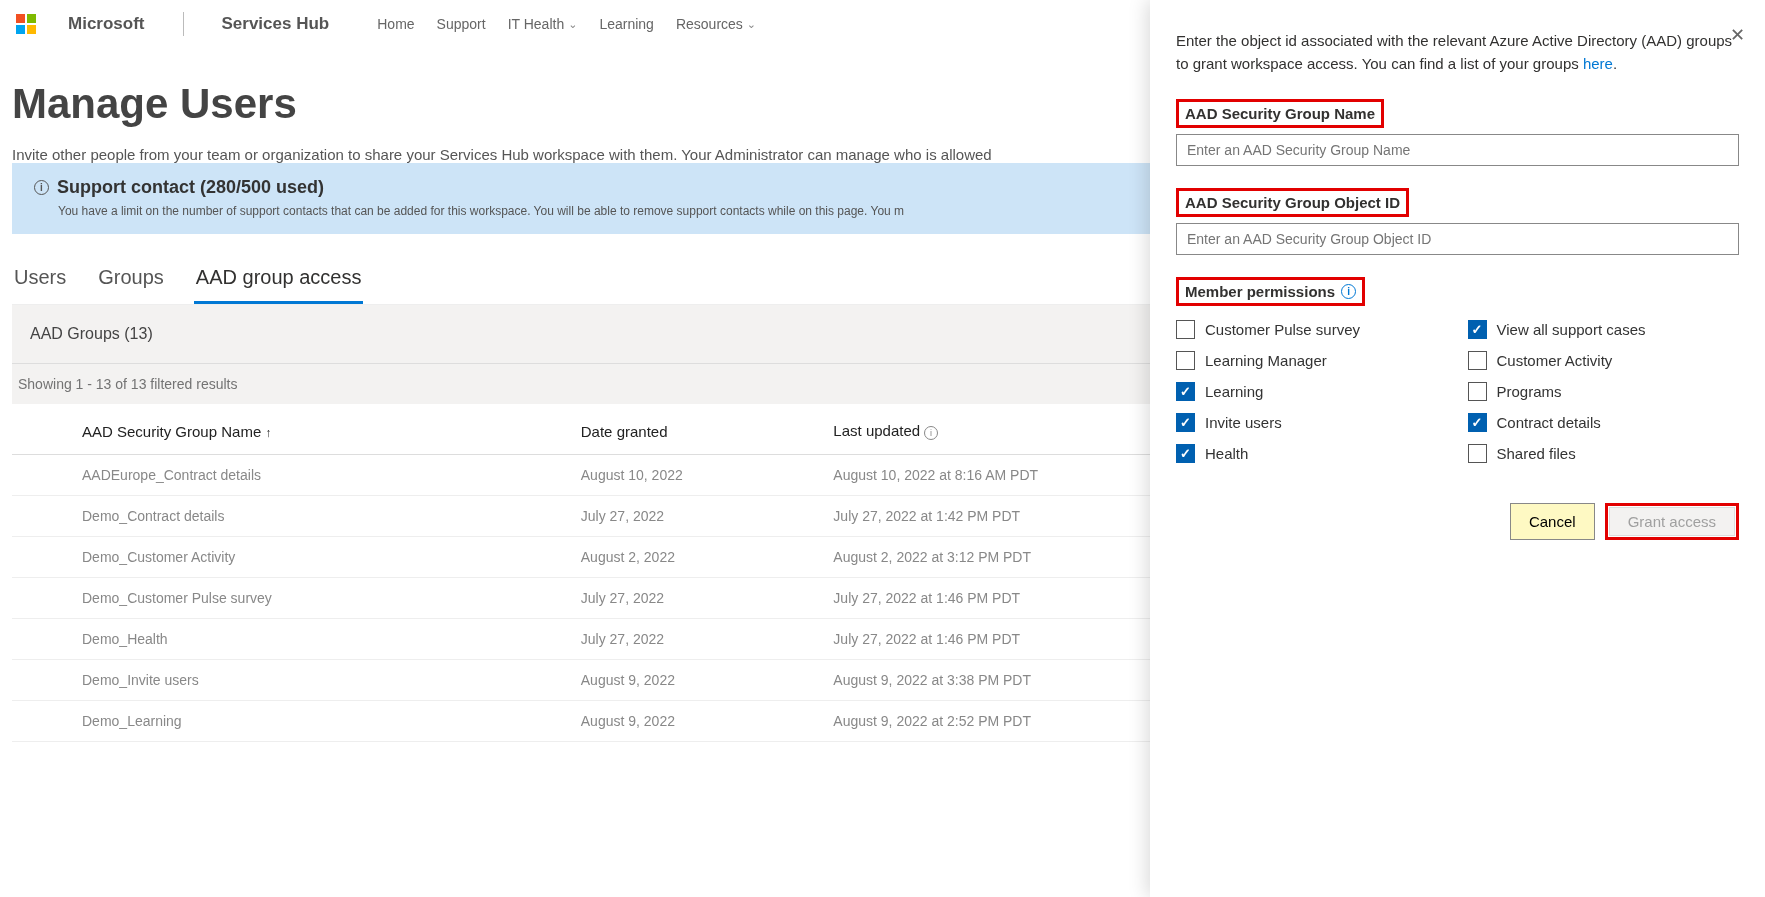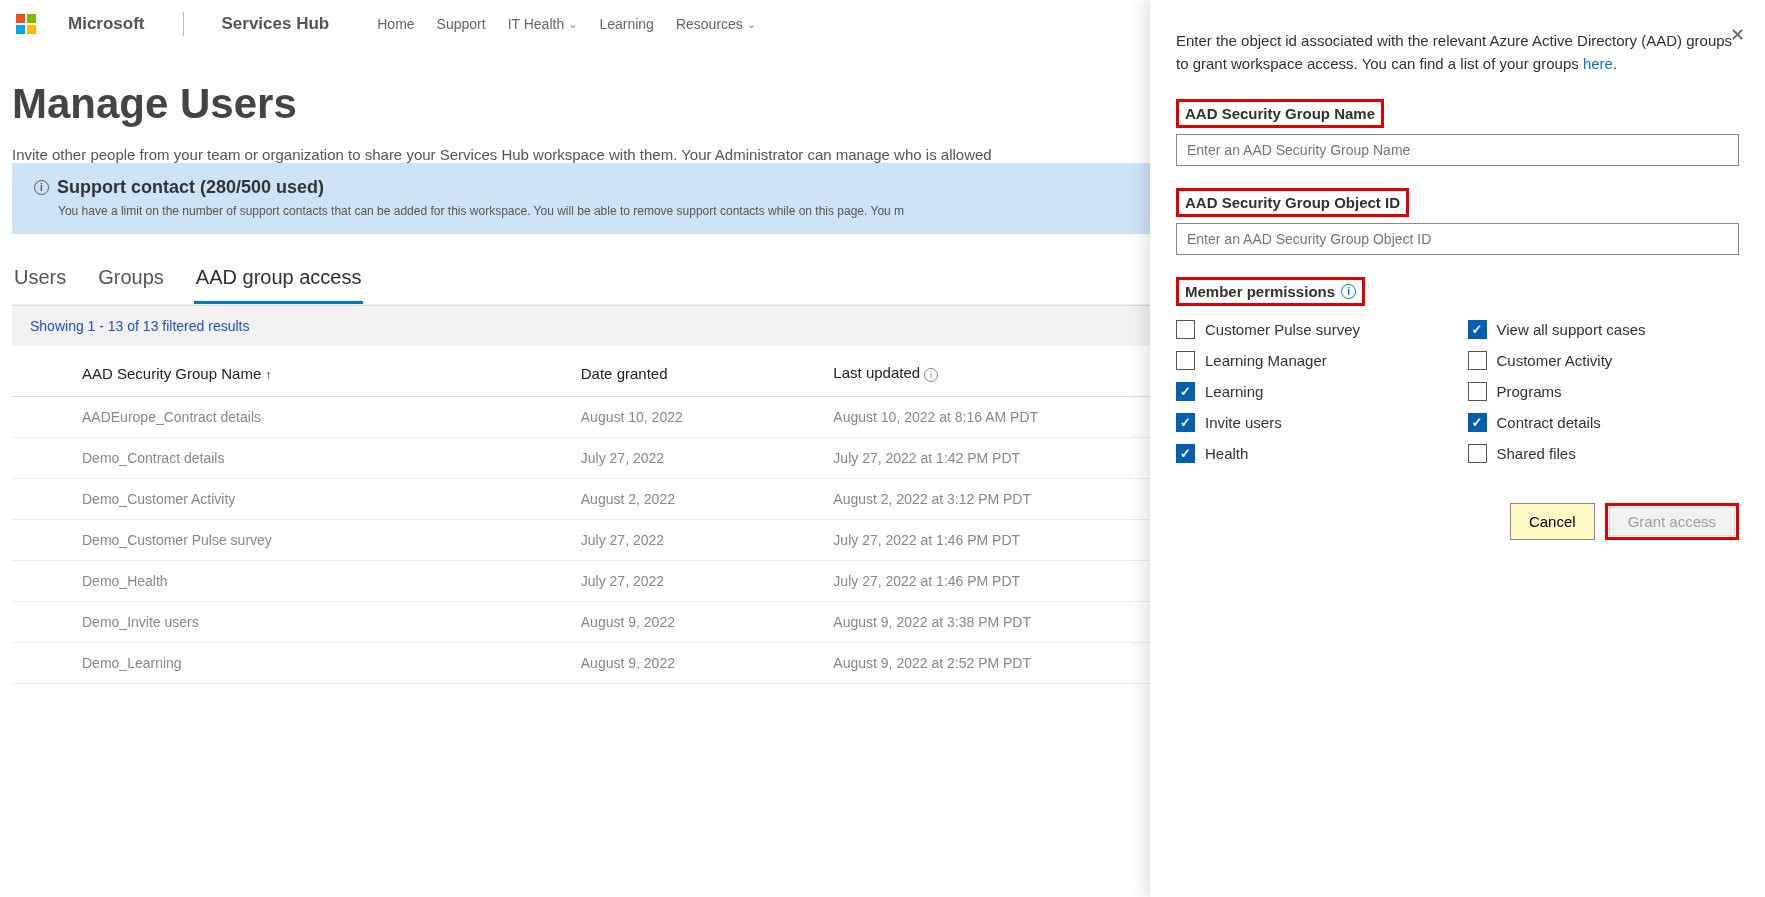--- a/index.html
+++ b/index.html
@@ -33,21 +33,21 @@
 .tab.active { color: #323130; border-bottom: 3px solid #0078d4; font-weight: 400; }
 
 
 .toolbar { background: #f3f2f1; padding: 14px 18px; display: flex; align-items: center; justify-content: space-between; }
 .toolbar-left { font-size: 16px; color: #444; }
 .searchbox { display: flex; align-items: center; border: 1px solid #888; background: #fff; padding: 4px 10px; width: 240px; height: 30px; }
 .searchbox input { border: none; outline: none; font-size: 14px; margin-left: 6px; width: 100%; }
 .search-ico { color: #0078d4; }
 
 
-.resultsbar { background: #f3f2f1; padding: 12px 18px; color: #1d4ed8; font-size: 14px; border-top: 1px solid #ddd; }
+.resultsbar { background: #f3f2f1; padding: 12px 6px; color: #737373; font-size: 14px; border-top: 1px solid #ddd; }
 
 
 table { width: 100%; border-collapse: collapse; }
 th { text-align: left; font-weight: 400; font-size: 15px; color: #222; padding: 18px 10px 14px 10px; border-bottom: 1px solid #ddd; }
 th:first-child { padding-left: 70px; }
 td { font-size: 14px; color: #888; padding: 12px 10px; border-bottom: 1px solid #eee; }
 td:first-child { padding-left: 70px; }
 .more-link { color: #0078d4; cursor: pointer; }
 .sort-ico { font-size: 12px; margin-left: 4px; }
 .info-ico-sm { display: inline-flex; align-items: center; justify-content: center; width: 14px; height: 14px; border: 1px solid #888; border-radius: 50%; font-size: 9px; color: #888; margin-left: 4px; }
@@ -106,20 +106,32 @@
     </div>
     <div class="banner-body">You have a limit on the number of support contacts that can be added for this workspace. You will be able to remove support contacts while on this page. You m</div>
   </div>
 
   <div class="tabs" id="tabs">
       <div class="tab">Users</div>
       <div class="tab">Groups</div>
       <div class="tab active">AAD group access</div>
     </div>
 
+  <div class="toolbar">
+    <span class="toolbar-left">AAD Groups (13)</span>
+    <div class="searchbox">
+      <span class="search-ico">
+        <svg width="14" height="14" viewBox="0 0 16 16">
+            <circle cx="6.5" cy="6.5" r="5" fill="none" stroke="#0078d4" stroke-width="1.3"></circle>
+            <line x1="10.5" y1="10.5" x2="15" y2="15" stroke="#0078d4" stroke-width="1.3"></line>
+          </svg>
+      </span>
+      <input type="text" placeholder="Search" style="">
+    </div>
+  </div>
 
   <div class="resultsbar">Showing 1 - 13 of 13 filtered results</div>
 
   <table>
     <thead>
         <tr id="thead-row">
           <th>AAD Security Group Name<span class="sort-ico">↑</span></th>
           <th>Date granted</th>
           <th>Last updated<span class="info-ico-sm">i</span></th>
           <th>Permissions</th>

